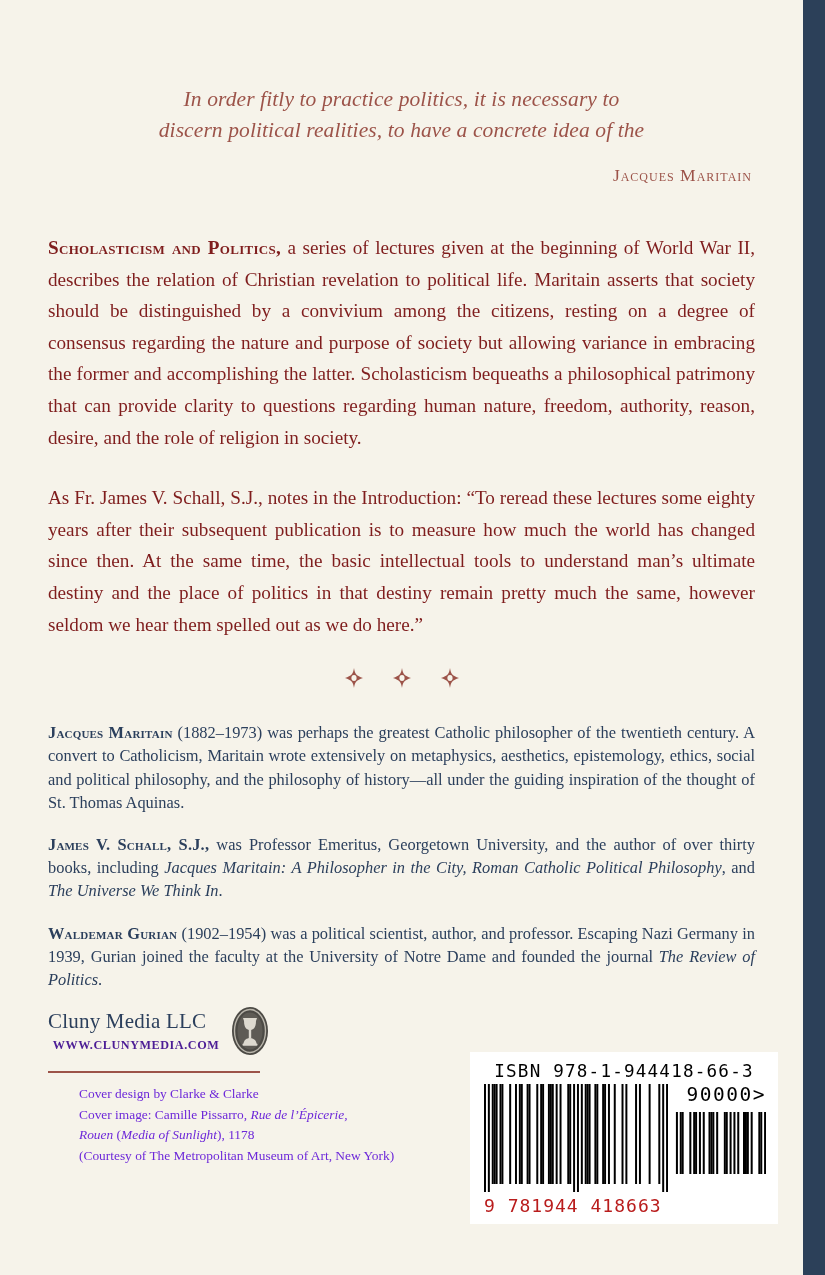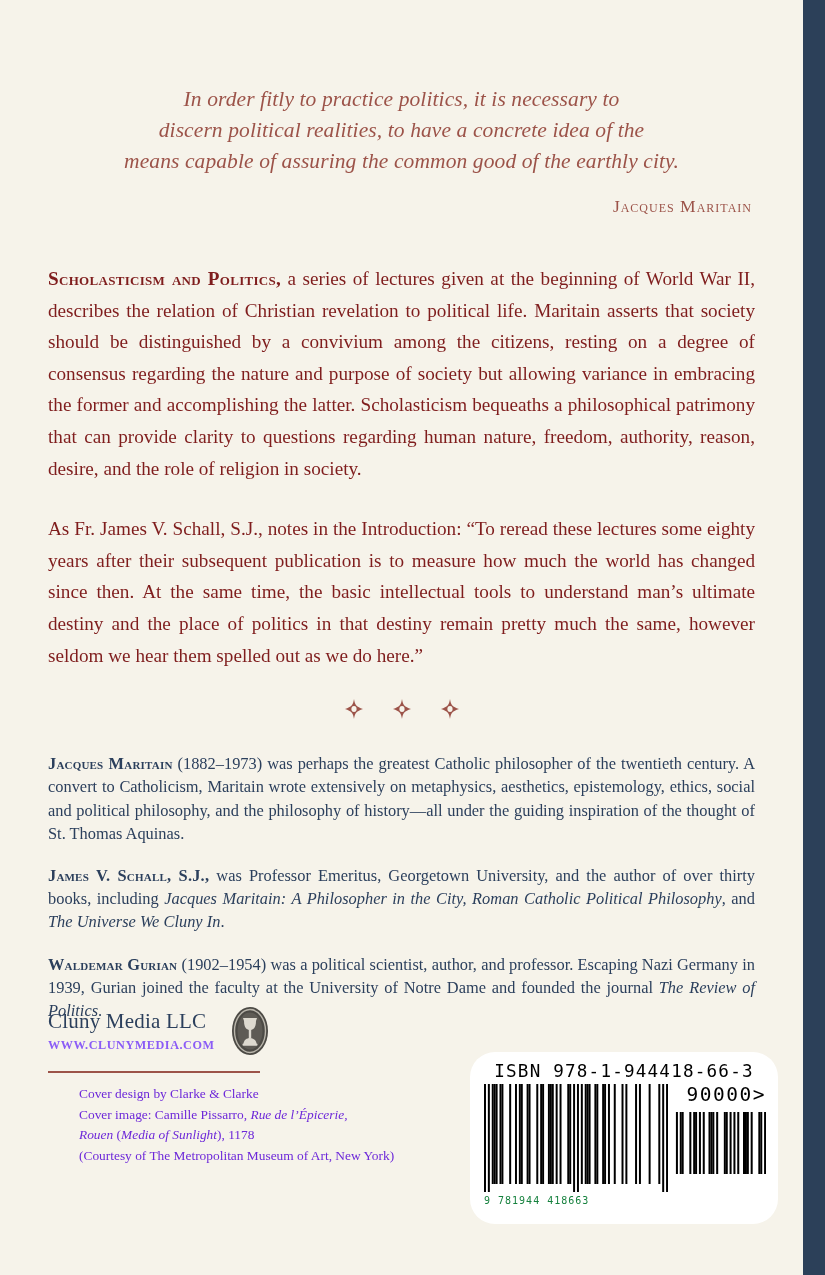--- a/index.html
+++ b/index.html
@@ -120,25 +120,26 @@
     height: 62px;
   }
   .pubtext { flex: 1 1 auto; }
   .pubname {
     color: #2b3f5c;
     font-size: 21px;
     line-height: 24px;
     letter-spacing: 0.2px;
   }
   .puburl {
-    color: #8b5cf6;
+    color: #4c1d95;
     font-size: 12.2px;
     font-weight: bold;
     letter-spacing: 0.55px;
     margin-top: 5px;
+    text-align: center;
   }
   .publogo { width: 40px; height: 52px; flex: 0 0 auto; margin-left: 6px; }
 
   .rule {
     width: 212px;
     height: 2.5px;
     background: #9c5349;
     margin-top: 9px;
     margin-bottom: 11px;
   }
@@ -155,21 +156,20 @@
   
   .barcode-box {
     position: absolute;
     left: 470px;
     top: 1052px;
     width: 308px;
     height: 172px;
     background: #ffffff;
     box-sizing: border-box;
     padding: 9px 14px 6px 14px;
-    border-radius: 25px;
   }
   .isbn-line {
     font-family: "DejaVu Sans Mono", "Liberation Mono", monospace;
     font-size: 17.6px;
     letter-spacing: 1.2px;
     color: #000;
     text-align: center;
     white-space: nowrap;
   }
   .bc-main { display: flex; align-items: flex-start; margin-top: 3px; }
@@ -179,38 +179,37 @@
     font-family: "DejaVu Sans Mono", "Liberation Mono", monospace;
     font-size: 19.5px;
     letter-spacing: 1.5px;
     color: #000;
     white-space: nowrap;
     line-height: 22px;
   }
   .bc-addon { margin-top: 6px; }
   .ean-digits {
     font-family: "DejaVu Sans Mono", "Liberation Mono", monospace;
-    font-size: 10px;
+    font-size: 18px;
     letter-spacing: 1px;
-    color: #15803d;
+    color: #b91c1c;
     white-space: nowrap;
     margin-top: -1px;
   }
 </style>
 </head>
 <body>
 
 <div class="cover">
 
   <div class="page">
 
     <div class="epigraph">
       <span class="epigraph-line">In order fitly to practice politics, it is necessary to</span>
       <span class="epigraph-line">discern political realities, to have a concrete idea of the</span>
-      <span class="epigraph-line">means capable of assuring the common good of the earthly city.</span>
     </div>
     <div class="epigraph-attrib">Jacques Maritain</div>
 
     <div class="desc">
       <p><span class="titlecaps">Scholasticism and Politics,</span><span> a series of lectures given at the beginning of World War II, describes the relation of Christian revelation to political life. Maritain asserts that society should be distinguished by a convivium among the citizens, resting on a degree of consensus regarding the nature and purpose of society but allowing variance in embracing the former and accomplishing the latter. Scholasticism bequeaths a philosophical patrimony that can provide clarity to questions regarding human nature, freedom, authority, reason, desire, and the role of religion in society.</span></p>
       <p>As Fr. James V. Schall, S.J., notes in the Introduction: “To reread these lectures some eighty years after their subsequent publication is to measure how much the world has changed since then. At the same time, the basic intellectual tools to understand man’s ultimate destiny and the place of politics in that destiny remain pretty much the same, however seldom we hear them spelled out as we do here.”</p>
     </div>
 
     <div class="ornament">
       <svg width="18" height="20" viewBox="0 0 18 20">
@@ -224,21 +223,21 @@
       <svg width="18" height="20" viewBox="0 0 18 20">
         <path d="M9 0 C9.9 6.2 11.4 7.7 18 10 C11.4 12.3 9.9 13.8 9 20 C8.1 13.8 6.6 12.3 0 10 C6.6 7.7 8.1 6.2 9 0 Z" fill="#9c5349"></path>
         <ellipse cx="9" cy="10" rx="2.6" ry="2.9" fill="#f6f3ea"></ellipse>
       </svg>
     </div>
 
     <div class="bios">
 
       <p><span class="bioname">Jacques Maritain</span><span> (1882–1973)</span><span> was perhaps the greatest Catholic philosopher of the twentieth century. A convert to Catholicism, Maritain wrote extensively on metaphysics, aesthetics, epistemology, ethics, social and political philosophy, and the philosophy of history—all under the guiding inspiration of the thought of St. Thomas Aquinas.</span></p>
 
-      <p><span class="bioname">James V. Schall, S.J.,</span><span> was Professor Emeritus, Georgetown University, and the author of over thirty books, including </span><i>Jacques Maritain: A Philosopher in the City, Roman Catholic Political Philosophy</i><span>, and </span><i>The Universe We Cluny In</i><span>.</span></p>
+      <p><span class="bioname">James V. Schall, S.J.,</span><span> was Professor Emeritus, Georgetown University, and the author of over thirty books, including </span><i>Jacques Maritain: A Philosopher in the City, Roman Catholic Political Philosophy</i><span>, and </span><i>The Universe We Think In</i><span>.</span></p>
 
       <p><span class="bioname">Waldemar Gurian</span><span> (1902–1954)</span><span> was a political scientist, author, and professor. Escaping Nazi Germany in 1939, Gurian joined the faculty at the University of Notre Dame and founded the journal </span><i>The Review of Politics</i><span>.</span></p>
 
     </div>
 
     <div class="footer">
 
       <div class="pubrow">
         <div class="pubtext">
           <div class="pubname">Cluny Media LLC</div>

